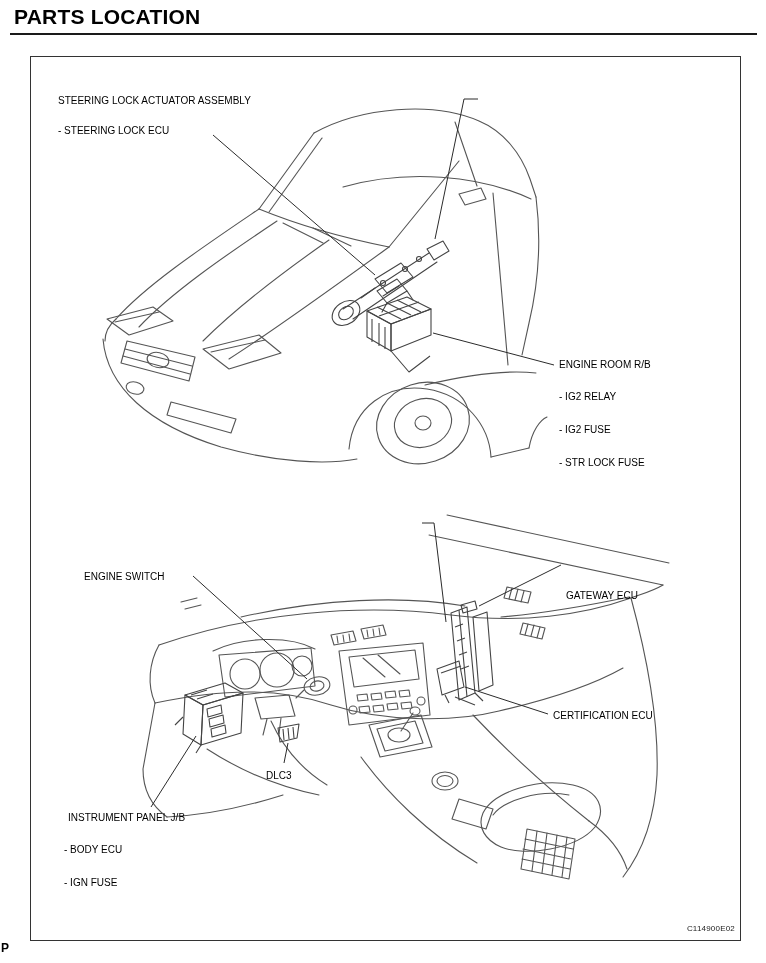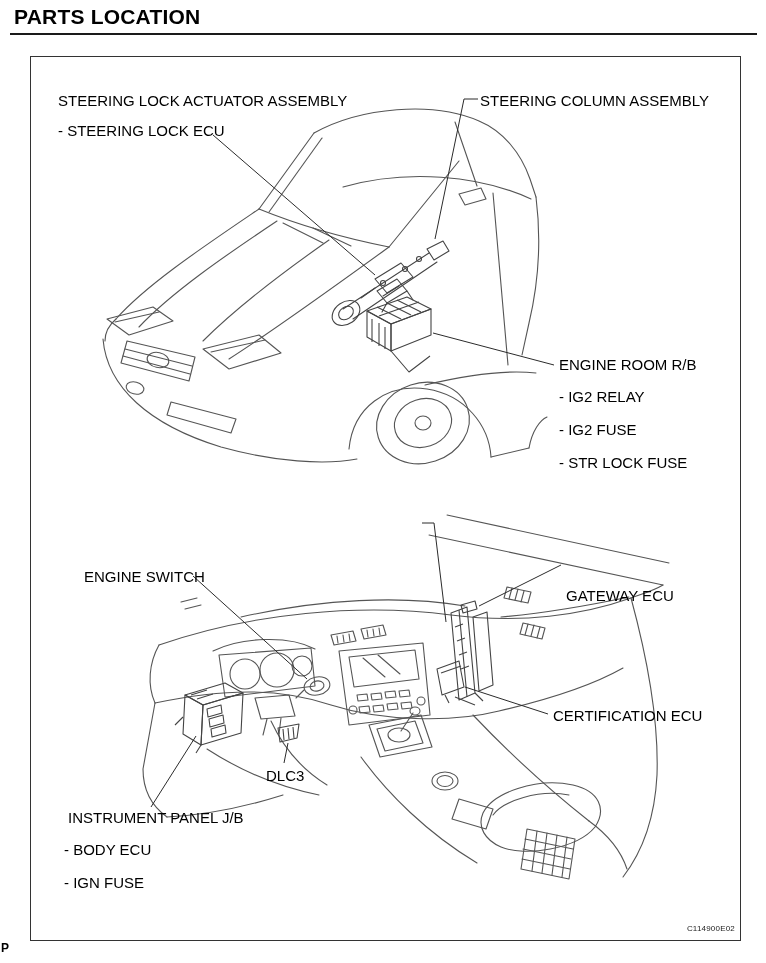--- a/index.html
+++ b/index.html
@@ -15,21 +15,21 @@
   }
   .title-rule {
     position:absolute; left:10px; right:9px; top:33px; height:2px; background:#1a1a1a;
   }
   .figure-box {
     position:absolute; left:30px; top:56px; width:711px; height:885px;
     border:1px solid #333; background:#fff;
   }
   .art { position:absolute; left:0; top:0; width:709px; height:883px; }
   .lbl {
-    position:absolute; font-size:15px; line-height:16px; white-space:nowrap; color:#000;
+    position:absolute; font-size:10px; line-height:16px; white-space:nowrap; color:#000;
   }
   .figure-code {
     position:absolute; right:5px; bottom:7px; font-size:8px; color:#222; letter-spacing:.2px;text-align:right;
   }
   .footer-mark {
     position:absolute; left:1px; top:941px; font-size:12px; font-weight:bold;
   }
 </style>
 </head>
 <body>
@@ -212,21 +212,20 @@
         <path d="M 162,519 L 276,622"></path>
         <path d="M 530,508 L 448,549"></path>
         <path d="M 517,657 L 434,630"></path>
         <path d="M 253,706 L 257,686"></path>
         <path d="M 120,750 L 165,679"></path>
       </g>
     </svg>
 
     <div class="lbl" style="left:27px;top:36px">STEERING LOCK ACTUATOR ASSEMBLY</div>
     <div class="lbl" style="left:27px;top:66px">- STEERING LOCK ECU</div>
-    <div class="lbl" style="left:449px;top:36px">STEERING COLUMN ASSEMBLY</div>
     <div class="lbl" style="left:528px;top:300px">ENGINE ROOM R/B</div>
     <div class="lbl" style="left:528px;top:332px">- IG2 RELAY</div>
     <div class="lbl" style="left:528px;top:365px">- IG2 FUSE</div>
     <div class="lbl" style="left:528px;top:398px">- STR LOCK FUSE</div>
 
     <div class="lbl" style="left:53px;top:512px">ENGINE SWITCH</div>
     <div class="lbl" style="left:535px;top:531px">GATEWAY ECU</div>
     <div class="lbl" style="left:522px;top:651px">CERTIFICATION ECU</div>
     <div class="lbl" style="left:235px;top:711px">DLC3</div>
     <div class="lbl" style="left:37px;top:753px">INSTRUMENT PANEL J/B</div>

